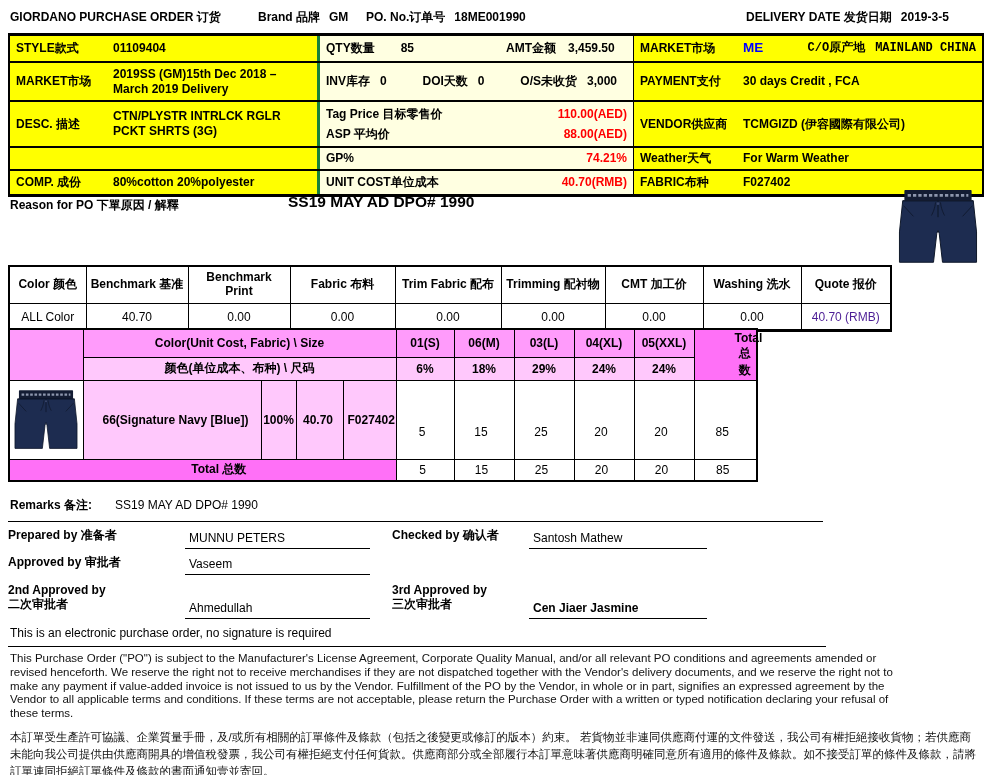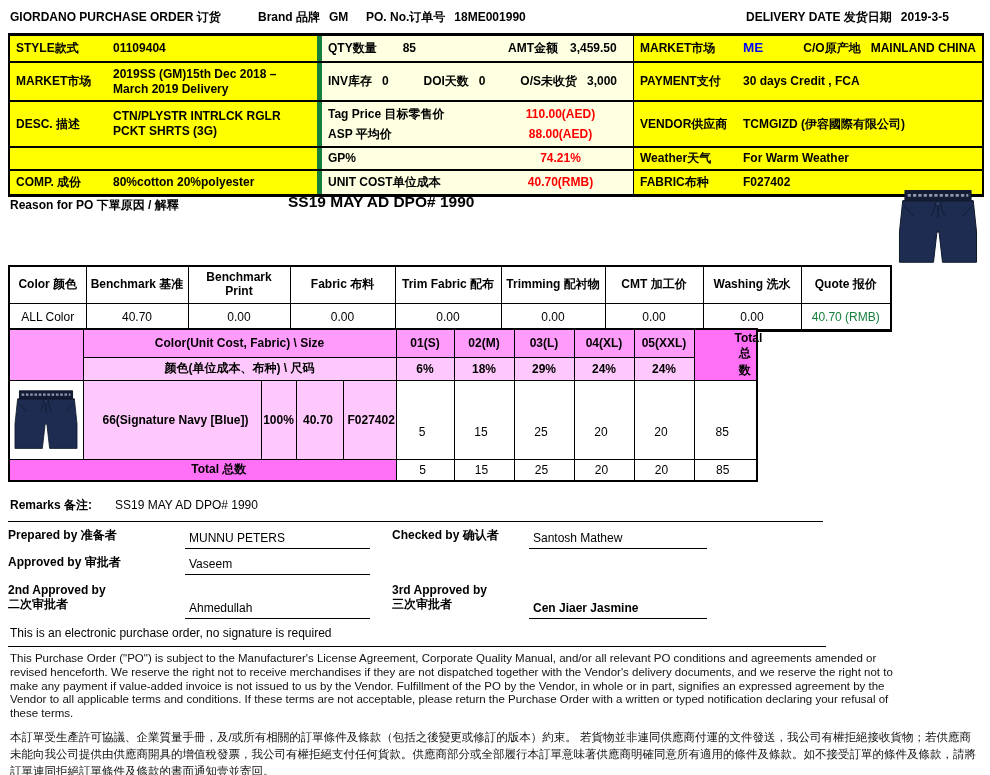--- a/index.html
+++ b/index.html
@@ -13,46 +13,46 @@
   .g1{left:10px;} .g2{left:258px;} .g3{left:366px;} .g4{left:548px;margin-top:35px;} .g5{left:746px;}
   .g .lab { margin-right:9px; }
 
   
   .info-grid { position:absolute; top:33px; left:8px; width:976px; box-sizing:border-box;
                border:2px solid #000; border-top-width:3px; border-bottom-width:3px; }
   .irow { display:grid; grid-template-columns:97px 210px 317px 103px 1fr; border-bottom:2px solid #000; }
   .irow:last-child { border-bottom:none; }
   .ic { display:flex; align-items:center; font-size:12px; font-weight:700; padding:2px 6px; box-sizing:border-box; line-height:1.25; }
   .ylw { background:#ffff00; }
-  .crm { background:#ffffe1; border-left:5px solid #15803d; border-right:1px solid #000; }
+  .crm { background:#ffffe1; border-left:3px solid #15803d; border-right:1px solid #000; }
   .r1{min-height:25px;} .r2{min-height:37px;} .r3{min-height:44px;} .r4{min-height:21px;} .r5{min-height:23px;}
   .flexrow { display:flex; width:100%; align-items:center; }
   .sb { justify-content:space-between; }
   .pairgap { display:flex; gap:26px; white-space:nowrap; }
   .lblw { width:166px; flex:none; }
-  .cval { flex:1; text-align:center; color:#f00; }
+  .cval { flex:1; text-align:right; color:#f00; }
   .stack { display:flex; flex-direction:column; justify-content:center; gap:5px; width:100%; }
   .me-val { color:#0000ff; font-size:13.5px; }
-  .cogrp { display:flex; gap:10px; white-space:nowrap; }
+  .cogrp { display:flex; gap:10px; white-space:nowrap;font-family:Liberation Mono, monospace; }
 
   
   .reason-label { position:absolute; top:197px; left:10px; font-size:12px; font-weight:700; }
   .po-title { position:absolute; top:193px; left:288px; font-size:15.5px; font-weight:700; }
 
   
   .shorts-top { position:absolute; top:189px; left:897px; width:82px; height:76px; }
   .shorts-cell-img { width:66px; height:76px; display:block; margin:1px auto; }
 
   
   table { border-collapse:collapse; table-layout:fixed; }
   .cost-table { position:absolute; top:265px; left:8px; width:882px; border:2px solid #000; border-bottom-width:3px; }
   .cost-table th, .cost-table td { border:1px solid #000; font-size:12px; text-align:center; vertical-align:middle; }
   .cost-table th { font-weight:700; height:32px; padding:2px 3px; line-height:1.15; }
   .cost-table td { height:23px; font-weight:400; }
-  .red { color:#15803d; }
+  .red { color:#4c1d95; }
 
   
   .size-table { position:absolute; top:328px; left:8px; width:748px; border:2px solid #000; }
   .size-table td { border:1px solid #000; font-size:12px; text-align:center; vertical-align:middle; }
   .ph1 { background:#ff9bfb; font-weight:700; height:23px;margin-top:47px; }
   .ph2 { background:#ffc8fc; font-weight:700; height:19px; }
   .ptotal { background:#ff70f7; font-weight:700;padding-left:40px; }
   .pcell { background:#ffc8fc; font-weight:700; }
   .imgcell { background:#fff; padding:0; }
   .rowh { height:78px; }
@@ -271,21 +271,21 @@
         <col style="width:60px">
         <col style="width:60px">
         <col style="width:60px">
         <col style="width:63px">
       </colgroup>
     <tbody>
         <tr>
       <td class="ph1" rowspan="2"></td>
       <td class="ph1" colspan="4">Color(Unit Cost, Fabric) \ Size</td>
       <td class="ph1">01(S)</td>
-      <td class="ph1">02(M)</td>
+      <td class="ph1">06(M)</td>
       <td class="ph1">03(L)</td>
       <td class="ph1">04(XL)</td>
       <td class="ph1">05(XXL)</td>
       <td class="ptotal" rowspan="2">Total 总数</td>
     </tr>
     <tr>
       <td class="ph2" colspan="4">颜色(单位成本、布种) \ 尺码</td>
       <td class="ph2">6%</td>
       <td class="ph2">18%</td>
       <td class="ph2">29%</td>

